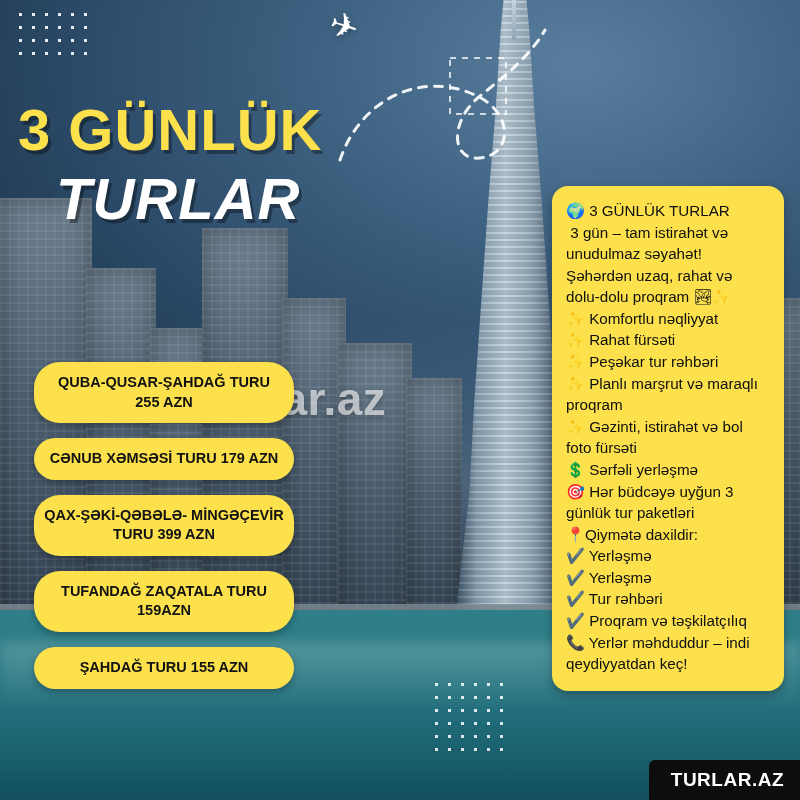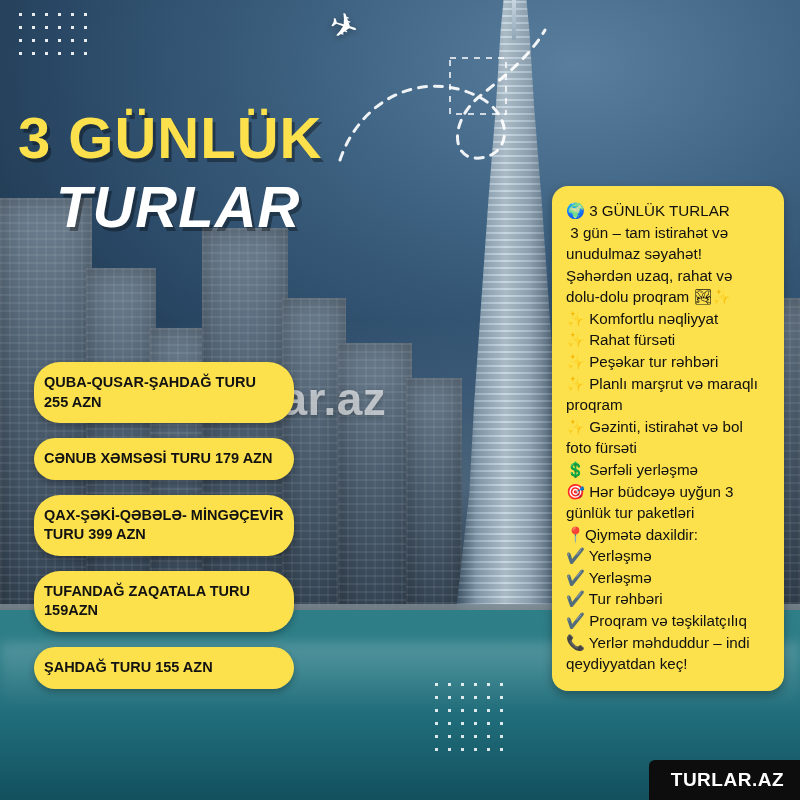--- a/index.html
+++ b/index.html
@@ -77,21 +77,21 @@
   .dots {
     position: absolute;
     background-image: radial-gradient(#ffffff 1.6px, rgba(255,255,255,0) 1.7px);
     background-size: 13px 13px;
     opacity: .9;
   }
   .dots-tl { left: 14px; top: 8px; width: 82px; height: 56px; }
   .dots-bm { left: 430px; top: 678px; width: 82px; height: 82px; opacity: .85; }
 
   
-  .headline { position: absolute; left: 18px; top: 104px; width: 460px; }
+  .headline { position: absolute; left: 18px; top: 96px; width: 460px; }
   .h-line1 {
     font-size: 58px; font-weight: 800; letter-spacing: 1px; color: #FCE14C;
     text-shadow: 3px 4px 0 rgba(0,0,0,.35);
   }
   .h-line2 {
     margin-top: 2px; padding-left: 38px;
     font-size: 58px; font-weight: 800; letter-spacing: 1px; color: #ffffff;
     text-shadow: 3px 4px 0 rgba(0,0,0,.35);
     font-style: italic;
   }
@@ -103,20 +103,21 @@
     letter-spacing: .5px; text-shadow: 0 2px 5px rgba(0,0,0,.25);
   }
 
   
   .pills { position: absolute; left: 34px; top: 362px; width: 260px; }
   .pill {
     background: #FCE14C;
     border-radius: 26px;
     margin-bottom: 15px;
     padding: 11px 10px;
+    text-align: center;
     color: #121212;
     font-weight: 700;
     font-size: 14.5px;
     line-height: 1.35;
     box-shadow: 0 3px 7px rgba(0,0,0,.28);
   }
 
   
   .card {
     position: absolute; right: 16px; top: 186px; width: 232px;

